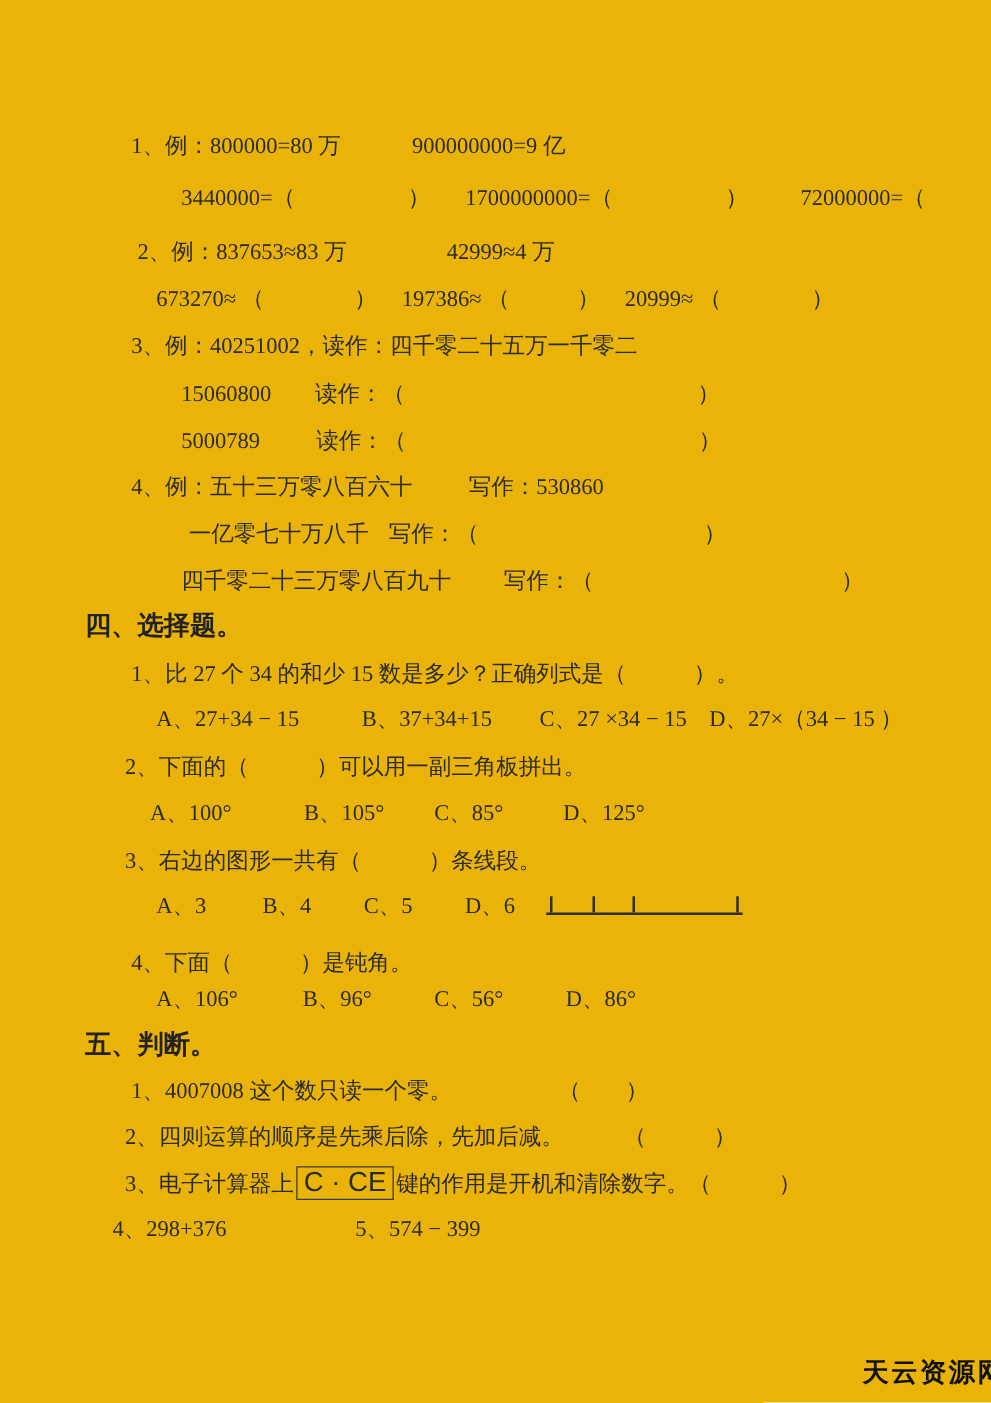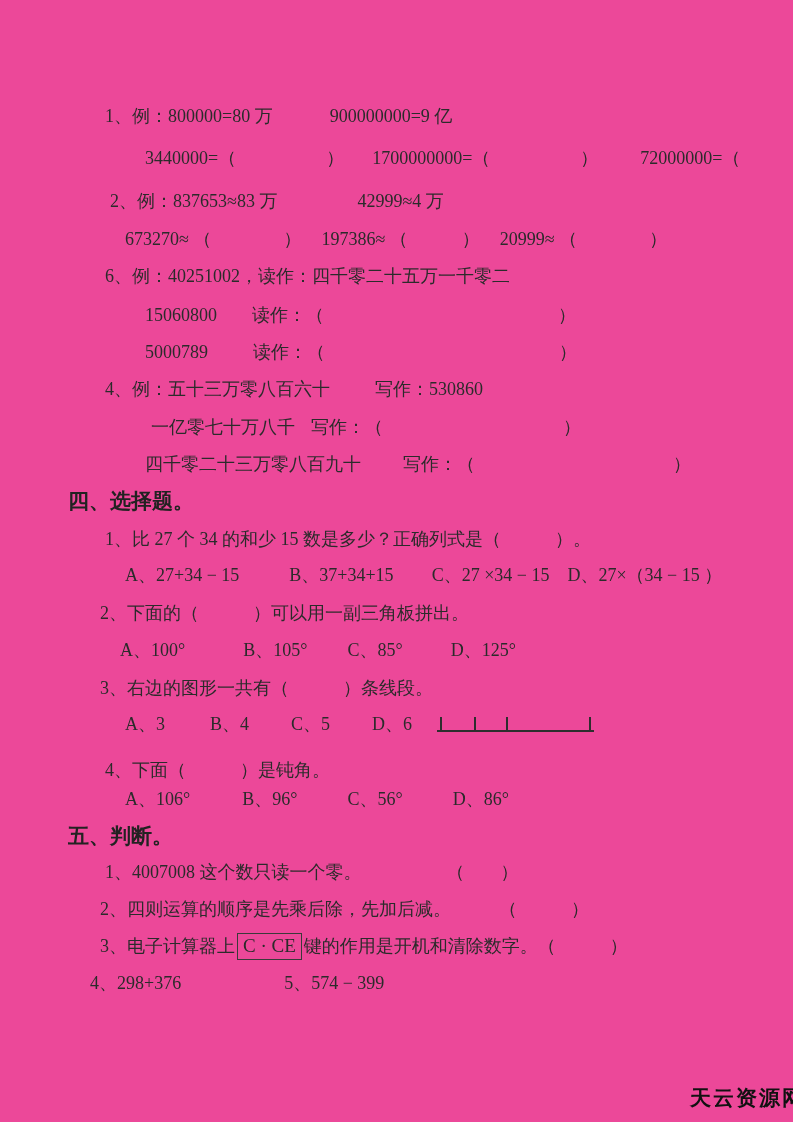--- a/index.html
+++ b/index.html
@@ -1,38 +1,38 @@
 <!DOCTYPE html>
 <html><head>
 <meta charset="utf-8">
 <style>
   html,body{margin:0;padding:0;background:#fff;}
   .page{
     position:relative;
     width:793px;height:1122px;
-    background:#ec4899;
+    background:#eab308;
     font-family:"Liberation Serif","DejaVu Serif",serif;
     font-size:18px;
     color:#2b2b2b;
     overflow:hidden;
   }
   .line{position:absolute;white-space:pre;line-height:24px;}
   .line span{white-space:pre;}
   .heading{
     font-family:"Liberation Sans","DejaVu Sans",sans-serif;
     font-weight:700;font-size:21px;color:#222;
   }
   .g{display:inline-block;height:1px;vertical-align:middle;}
   .key-box{
     display:inline-block;
     border:1.5px solid #3a3a3a;
     padding:0 5px 1px 5px;
     margin:0 2px;
-    font-family:Liberation Serif, serif;
-    font-size:19px;
+    font-family:Liberation Sans, sans-serif;
+    font-size:22px;
   }
   .segment-figure{
     position:absolute;left:437px;top:714px;width:157px;height:16px;
     border-bottom:2px solid #2e2e2e;
   }
   .segment-figure .tick{
     position:absolute;bottom:0;width:2px;height:13px;background:#2e2e2e;
   }
   .watermark{
     position:absolute;left:690px;top:1084px;
@@ -47,21 +47,21 @@
 <div class="page">
 
   <div class="line" style="left:105px;top:104px"><span>1、例：800000=80 万</span><span class="g" style="width:57px"></span><span>900000000=9 亿</span></div>
 
   <div class="line" style="left:145px;top:146px"><span>3440000=（　　　　　）</span><span class="g" style="width:28px"></span><span>1700000000=（　　　　　）</span><span class="g" style="width:42px"></span><span>72000000=（　　　　）</span></div>
 
   <div class="line" style="left:110px;top:189px"><span>2、例：837653≈83 万</span><span class="g" style="width:80px"></span><span>42999≈4 万</span></div>
 
   <div class="line" style="left:125px;top:227px"><span>673270≈ （　　　　）</span><span class="g" style="width:20px"></span><span>197386≈ （　　　）</span><span class="g" style="width:20px"></span><span>20999≈ （　　　　）</span></div>
 
-  <div class="line" style="left:105px;top:264px"><span>6、例：40251002，读作：四千零二十五万一千零二</span></div>
+  <div class="line" style="left:105px;top:264px"><span>3、例：40251002，读作：四千零二十五万一千零二</span></div>
 
   <div class="line" style="left:145px;top:303px"><span>15060800</span><span class="g" style="width:35px"></span><span>读作：（　　　　　　　　　　　　　）</span></div>
 
   <div class="line" style="left:145px;top:340px"><span>5000789</span><span class="g" style="width:45px"></span><span>读作：（　　　　　　　　　　　　　）</span></div>
 
   <div class="line" style="left:105px;top:377px"><span>4、例：五十三万零八百六十</span><span class="g" style="width:45px"></span><span>写作：530860</span></div>
 
   <div class="line" style="left:151px;top:415px"><span>一亿零七十万八千</span><span class="g" style="width:16px"></span><span>写作：（　　　　　　　　　　）</span></div>
 
   <div class="line" style="left:145px;top:452px"><span>四千零二十三万零八百九十</span><span class="g" style="width:42px"></span><span>写作：（　　　　　　　　　　　）</span></div>

